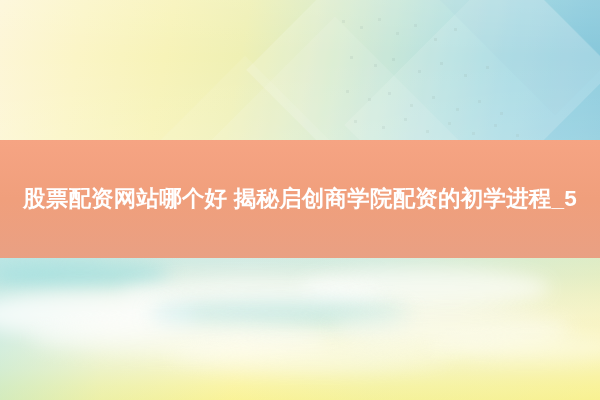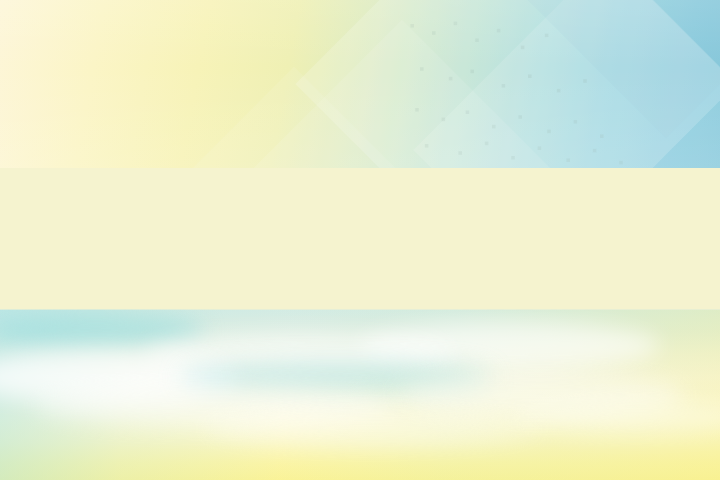--- a/index.html
+++ b/index.html
@@ -221,20 +221,23 @@
         <rect x="96" y="118" width="3" height="3"></rect>
         <rect x="118" y="110" width="3" height="3"></rect>
         <rect x="142" y="120" width="3" height="3"></rect>
         <rect x="164" y="112" width="3" height="3"></rect>
         <rect x="186" y="122" width="3" height="3"></rect>
       </g>
     </svg>
     <div class="upper-vert"></div>
   </div>
 
+  <div class="banner">
+    <h1 class="banner-title">股票配资网站哪个好 揭秘启创商学院配资的初学进程_5</h1>
+  </div>
 
   <div class="lower-region">
     <div class="lower-horizontal"></div>
     <div class="c-teal2"></div>
     <div class="cloud c3"></div>
     <div class="cloud c2"></div>
     <div class="cloud c1"></div>
     <div class="c-teal"></div>
     <div class="cloud c4"></div>
     <div class="cloud c5"></div>

